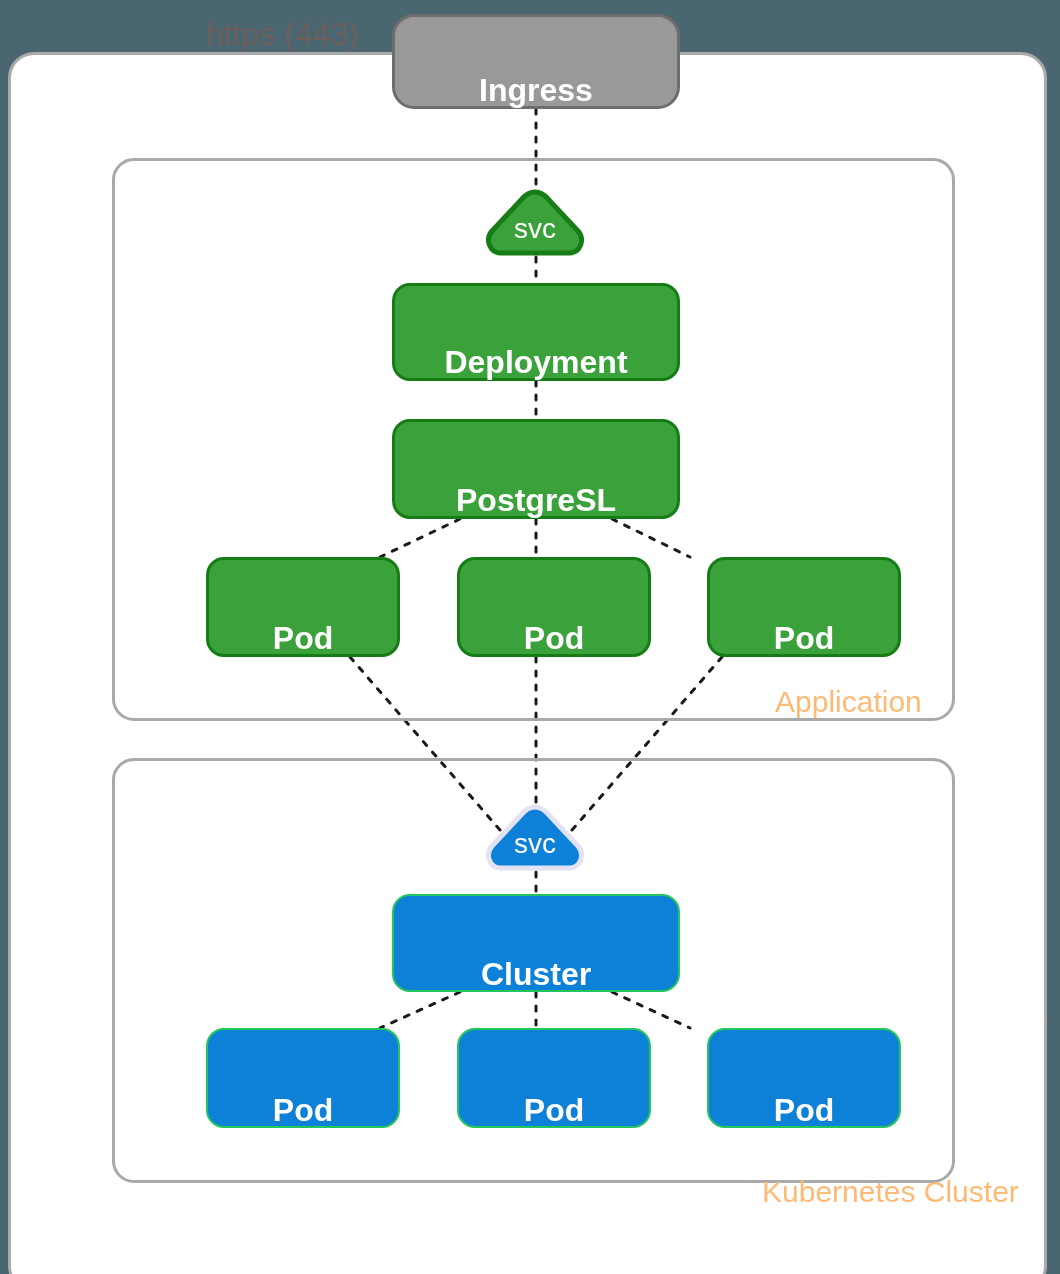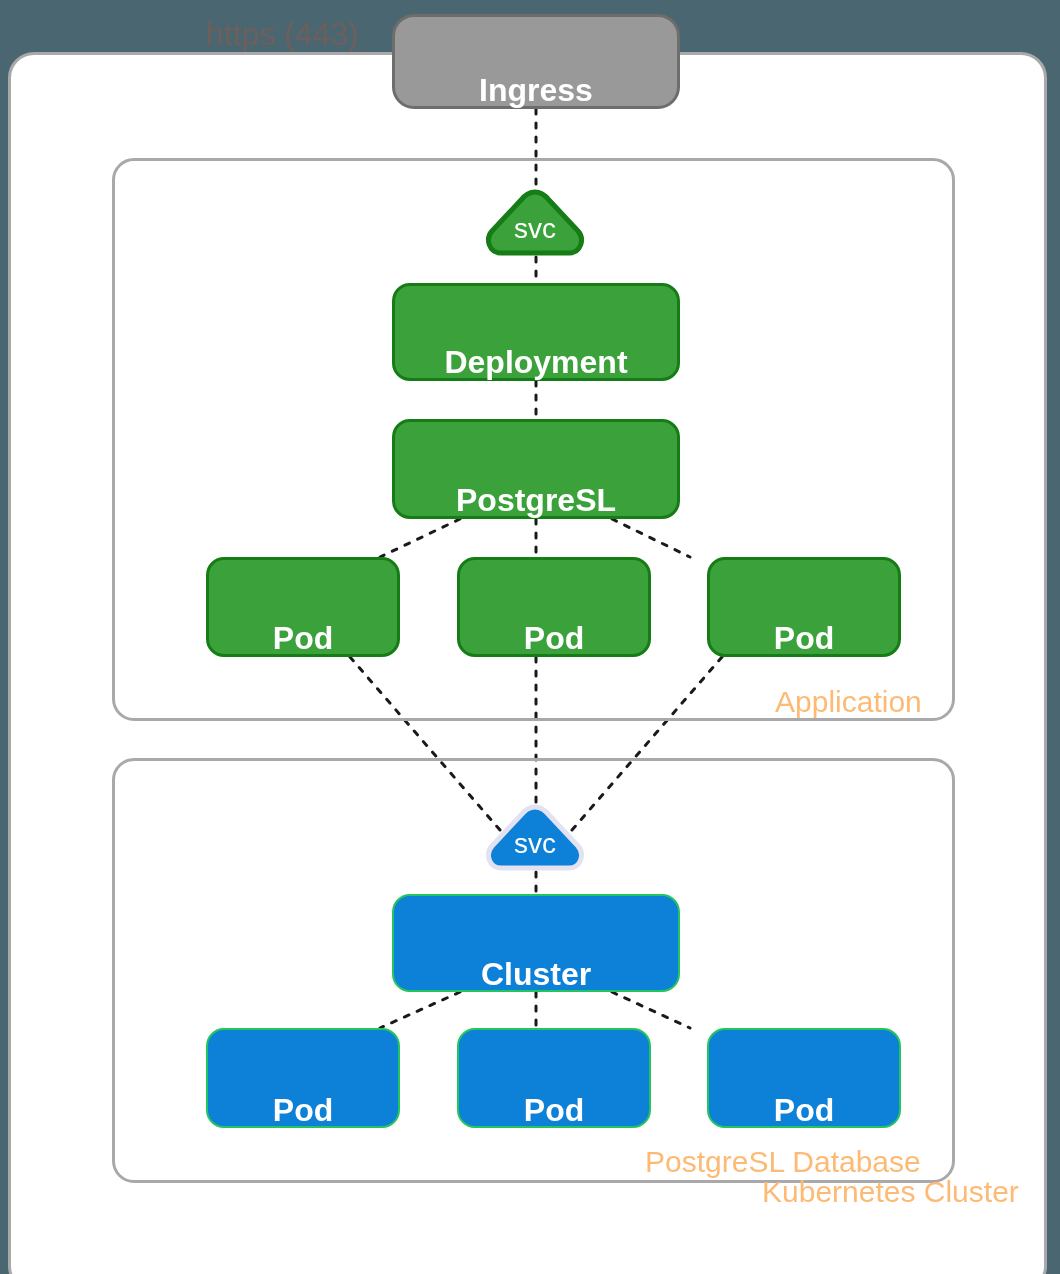--- a/index.html
+++ b/index.html
@@ -200,21 +200,20 @@
     <span>Pod</span>
   </div>
   <div class="node node-green pod pod-g2">
     <span>Pod</span>
   </div>
   <div class="node node-green pod pod-g3">
     <span>Pod</span>
   </div>
 
   <div class="group-box group-pg"></div>
-  <div class="group-label label-pg">PostgreSL Database</div>
 
   <div class="svc svc-blue">
     <svg viewBox="0 0 112 68" xmlns="http://www.w3.org/2000/svg">
       <path d="M 56 3 C 62 3 66 6 70 11 L 99 42 C 106 50 102 64 90 64 L 22 64 C 10 64 6 50 13 42 L 42 11 C 46 6 50 3 56 3 Z" fill="#0d80d8" stroke="#e2e2f2" stroke-width="5" stroke-linejoin="round"></path>
     </svg>
     <div class="svc-text">svc</div>
   </div>
 
   <div class="node node-blue node-cluster">
     <span>Cluster</span>

